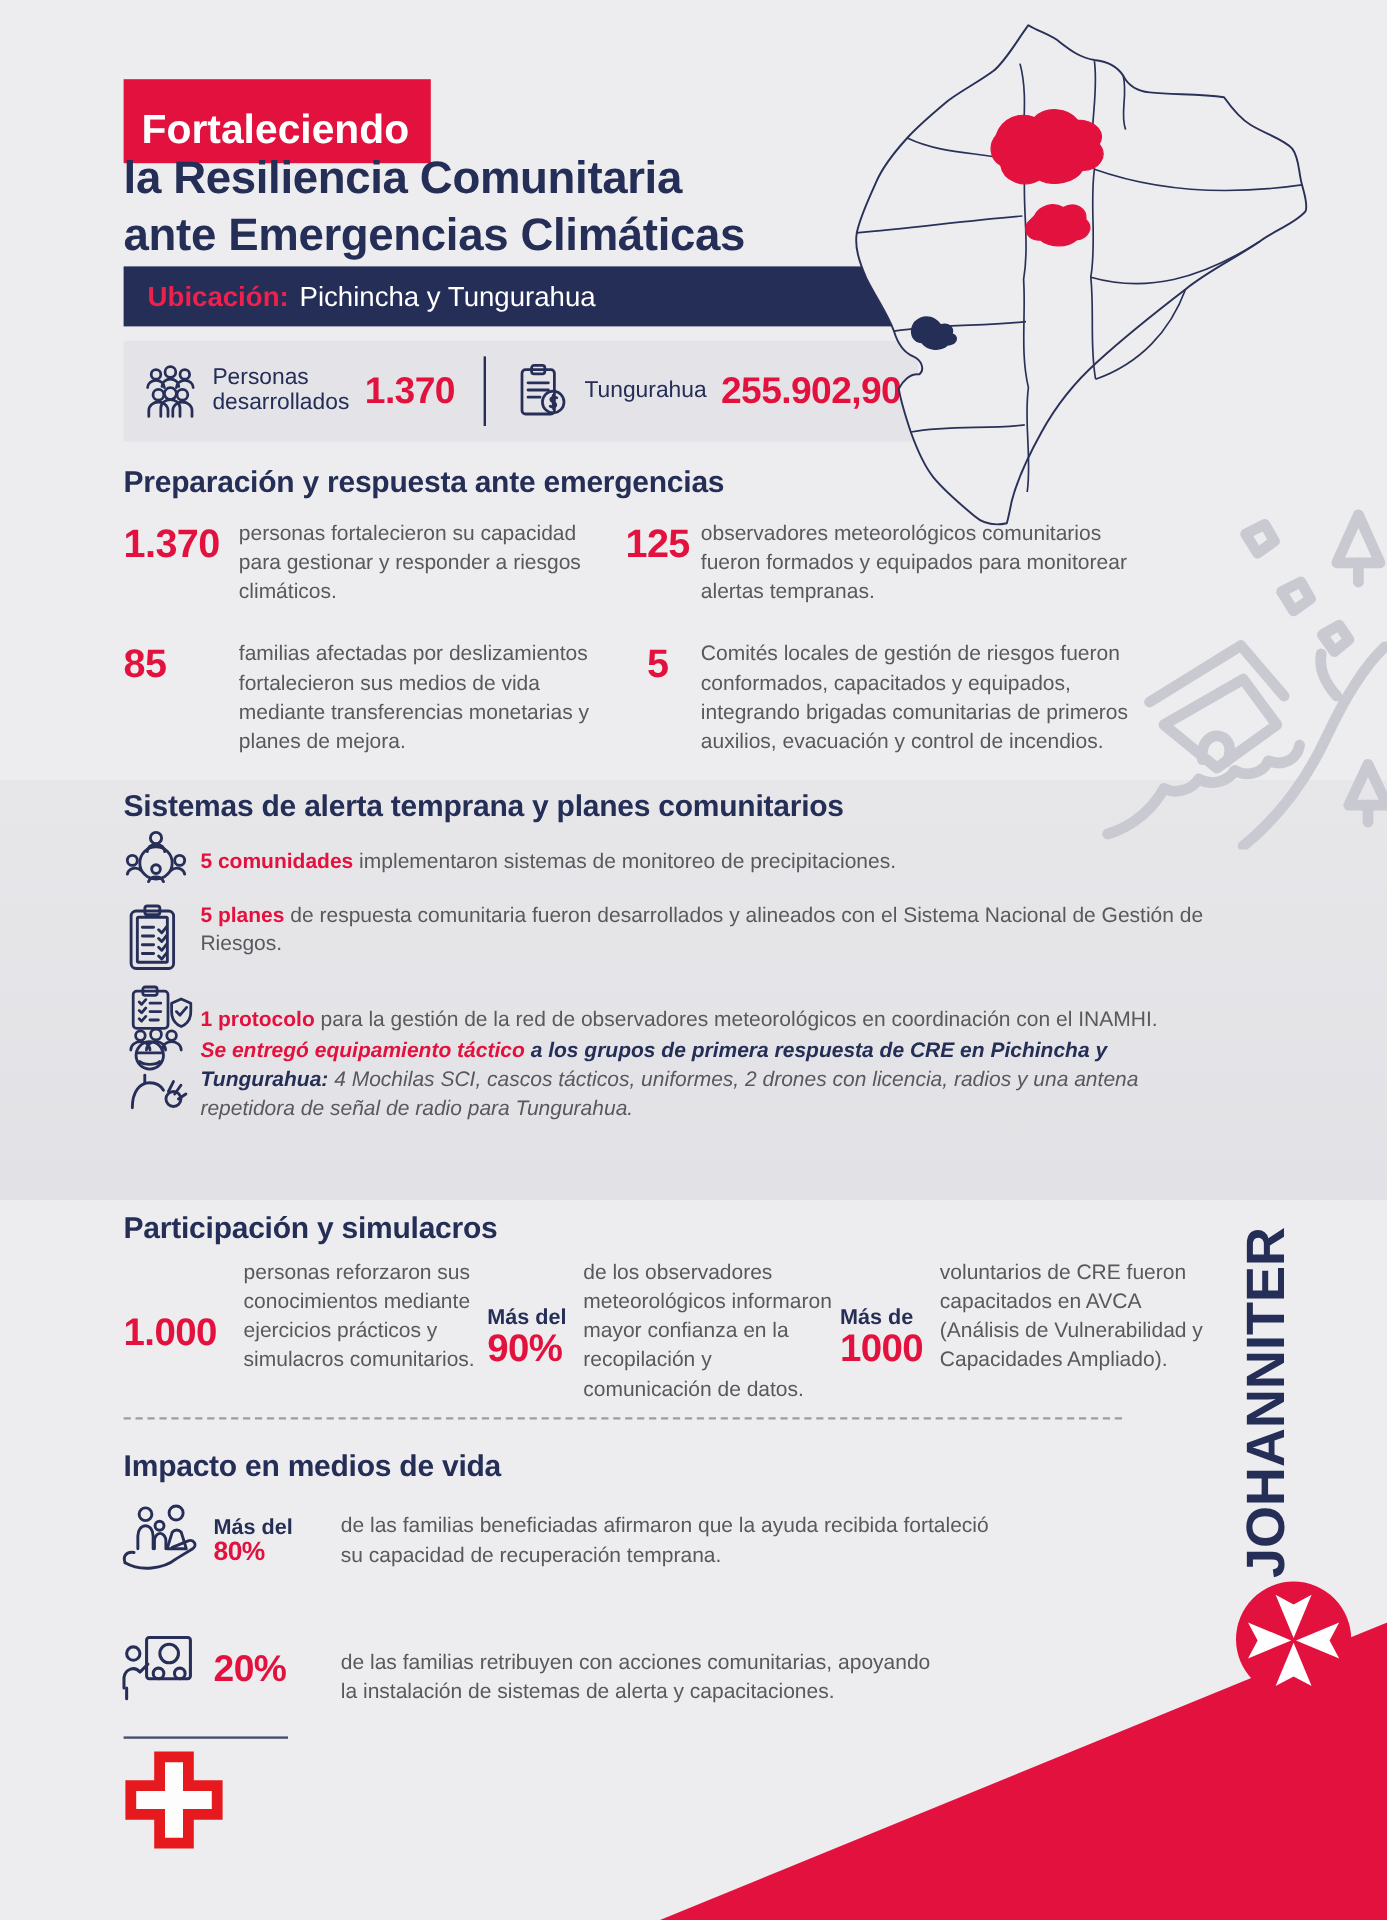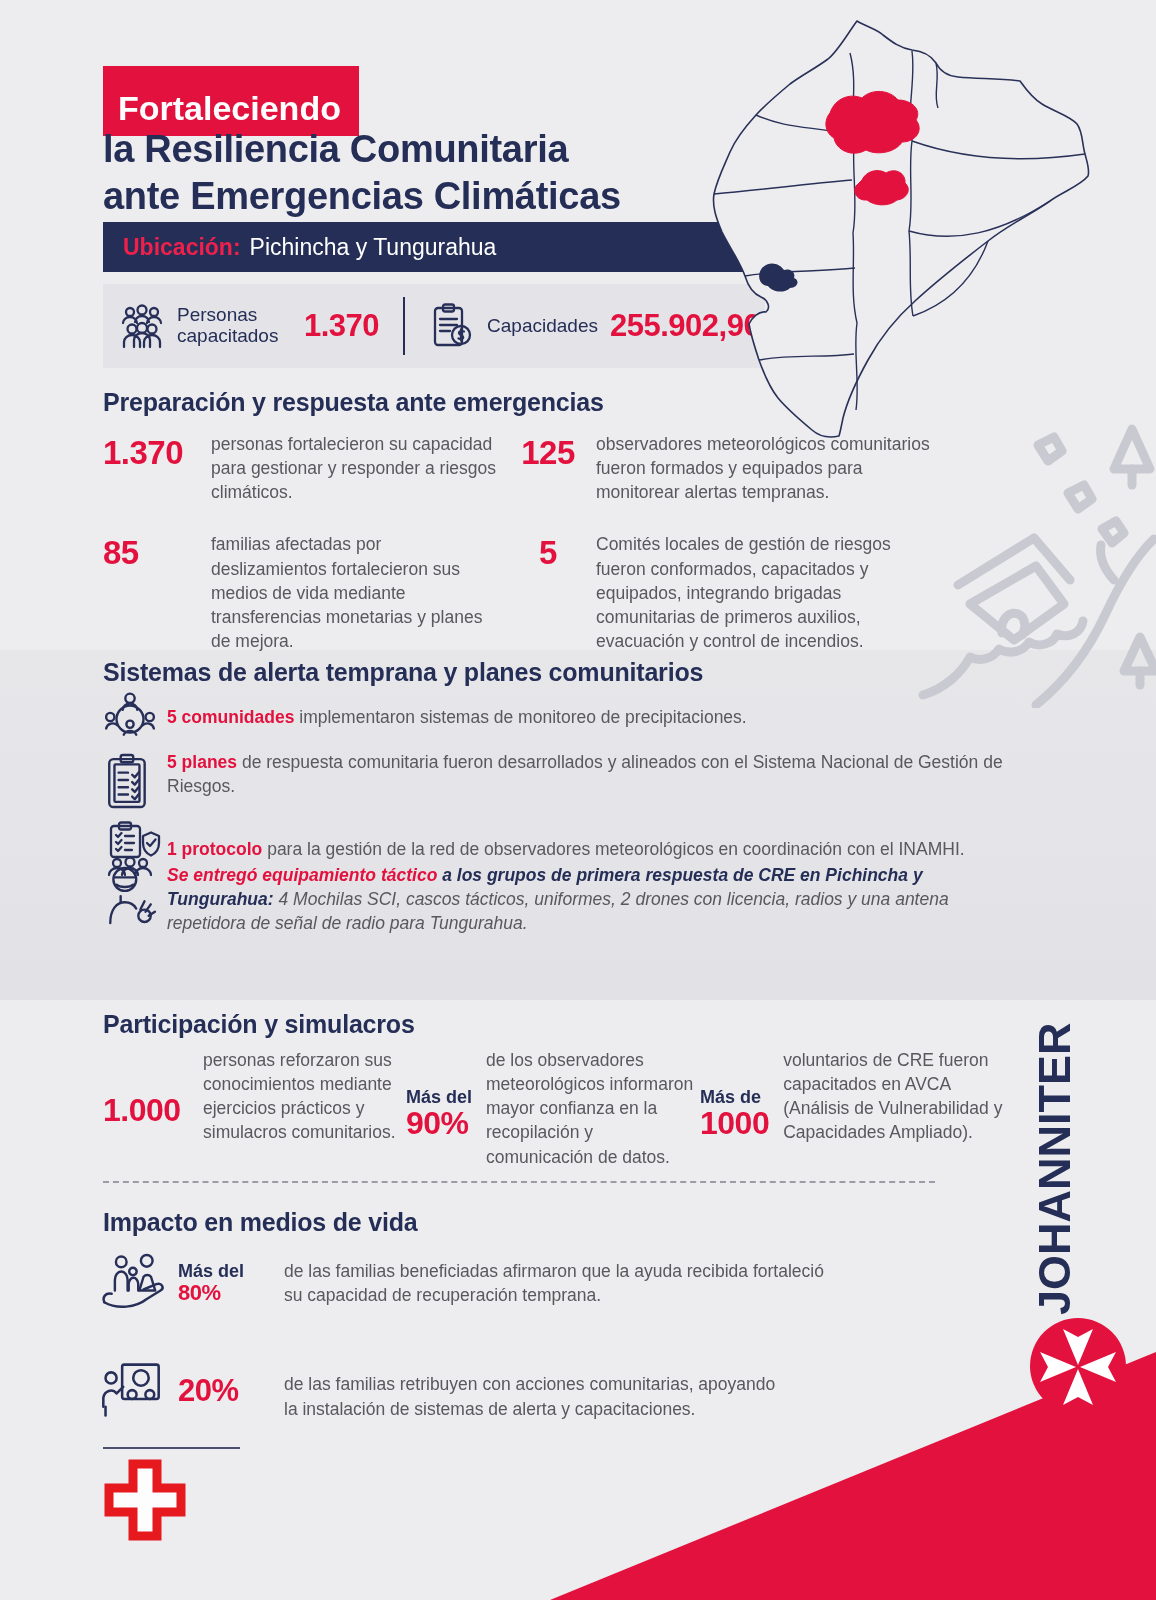--- a/index.html
+++ b/index.html
@@ -42,21 +42,21 @@
   .bodytxt{color:#58585D;font-size:17.5px;line-height:1.38;}
   .rednum{color:#E3113E;font-weight:700;letter-spacing:-0.5px;}
 
   
   .pcol{z-index:4;display:flex;flex-direction:column;gap:28px;}
   .pcolA{left:103px;top:432px;width:398px;}
   .pcolB{left:512px;top:432px;width:430px;}
   .prow{display:flex;align-items:flex-start;}
   .pnum{font-size:33px;width:96px;flex:0 0 96px;margin-top:2px;}
   .pcolB .pnum{width:72px;flex:0 0 72px;text-align:center;}
-  .prow .bodytxt{flex:1;margin-left:12px;}
+  .prow .bodytxt{flex:1;}
 
   
   .aitem{left:103px;z-index:4;display:flex;}
   .aicon{flex:0 0 64px;display:flex;justify-content:flex-start;}
   .atext{width:856px;}
   .ahl{color:#E3113E;font-weight:700;}
   .abold{color:#252E56;font-weight:700;}
   .icsvg{stroke:#272F58;fill:none;stroke-width:2.3;stroke-linecap:round;stroke-linejoin:round;}
 
   
@@ -133,33 +133,33 @@
       <svg width="50" height="48" viewBox="0 0 48 48" class="icsvg">
         <circle cx="12" cy="10" r="4"></circle>
           <circle cx="24" cy="8" r="4.5"></circle>
           <circle cx="36" cy="10" r="4"></circle>
         <path d="M5,21 a7,6 0 0 1 14,0 M17,20 a7,6 0 0 1 14,0 M29,21 a7,6 0 0 1 14,0"></path>
         <circle cx="14" cy="27" r="4.5"></circle>
           <circle cx="24" cy="26" r="5"></circle>
           <circle cx="34" cy="27" r="4.5"></circle>
         <path d="M6,45 v-5 a8,7 0 0 1 16,0 v5 M16,45 v-7 a8,7 0 0 1 16,0 v7 M26,45 v-5 a8,7 0 0 1 16,0 v5"></path>
       </svg>
-      <div class="kpilabel w">Personas capacitados</div>
+      <div class="kpilabel w">Personas desarrollados</div>
       <div class="kpivalue">1.370</div>
     </div>
     <div class="kpidiv"></div>
     <div class="kpi">
       <svg width="50" height="48" viewBox="0 0 48 48" class="icsvg">
         <rect x="7" y="6" width="27" height="37" rx="3"></rect>
         <rect x="15" y="2.5" width="11" height="7" rx="2"></rect>
         <path d="M12,17 h17 M12,23 h17 M12,29 h10"></path>
         <circle cx="33" cy="33" r="9"></circle>
         <path d="M36,29.5 c-4.5,-1.5 -7,1.5 -3,3.5 c4,2 2,5.5 -2.5,3.5 M33,27.5 v11"></path>
       </svg>
-      <div class="kpilabel">Capacidades</div>
+      <div class="kpilabel">Tungurahua</div>
       <div class="kpivalue">255.902,90</div>
     </div>
   </div>
 
   <svg class="abs map" viewBox="0 0 456 424">
     <path class="land" d="M157,3 C165,8 178,12 183,17 C192,24 200,30 212,32 C222,33 230,36 236,45 C240,53 248,58 258,59 C278,61 300,60 320,63 C325,70 332,80 342,86 C355,94 370,98 377,106 C383,114 382,126 385,136 C387,144 390,152 388,158 C380,168 362,174 350,183 C330,197 308,207 288,223 C262,243 238,262 215,283 C196,300 180,320 168,342 C158,360 148,380 143,400 C141,410 140,415 139,418 C130,420 120,419 112,412 C100,402 88,392 78,380 C70,370 64,356 59,342 C55,330 51,318 49,306 C52,300 58,293 66,294 C71,290 68,282 61,279 C54,276 48,268 45,258 C40,244 30,230 22,214 C16,200 12,188 14,176 C17,162 24,148 30,134 C36,120 46,108 56,97 C66,86 78,76 90,66 C102,57 116,50 128,41 C138,33 148,15 157,3 Z"></path>
     <path class="prov" d="M150,35 C158,65 150,95 154,125 C152,155 158,185 153,215 C155,245 150,275 157,305 C153,335 160,362 156,392"></path>
     <path class="prov" d="M212,33 C216,63 206,93 212,123 C208,153 214,183 209,213 C212,243 208,270 213,298"></path>
     <path class="prov" d="M14,176 C60,172 105,166 152,162"></path>
     <path class="prov" d="M45,258 C82,252 118,254 155,250"></path>

